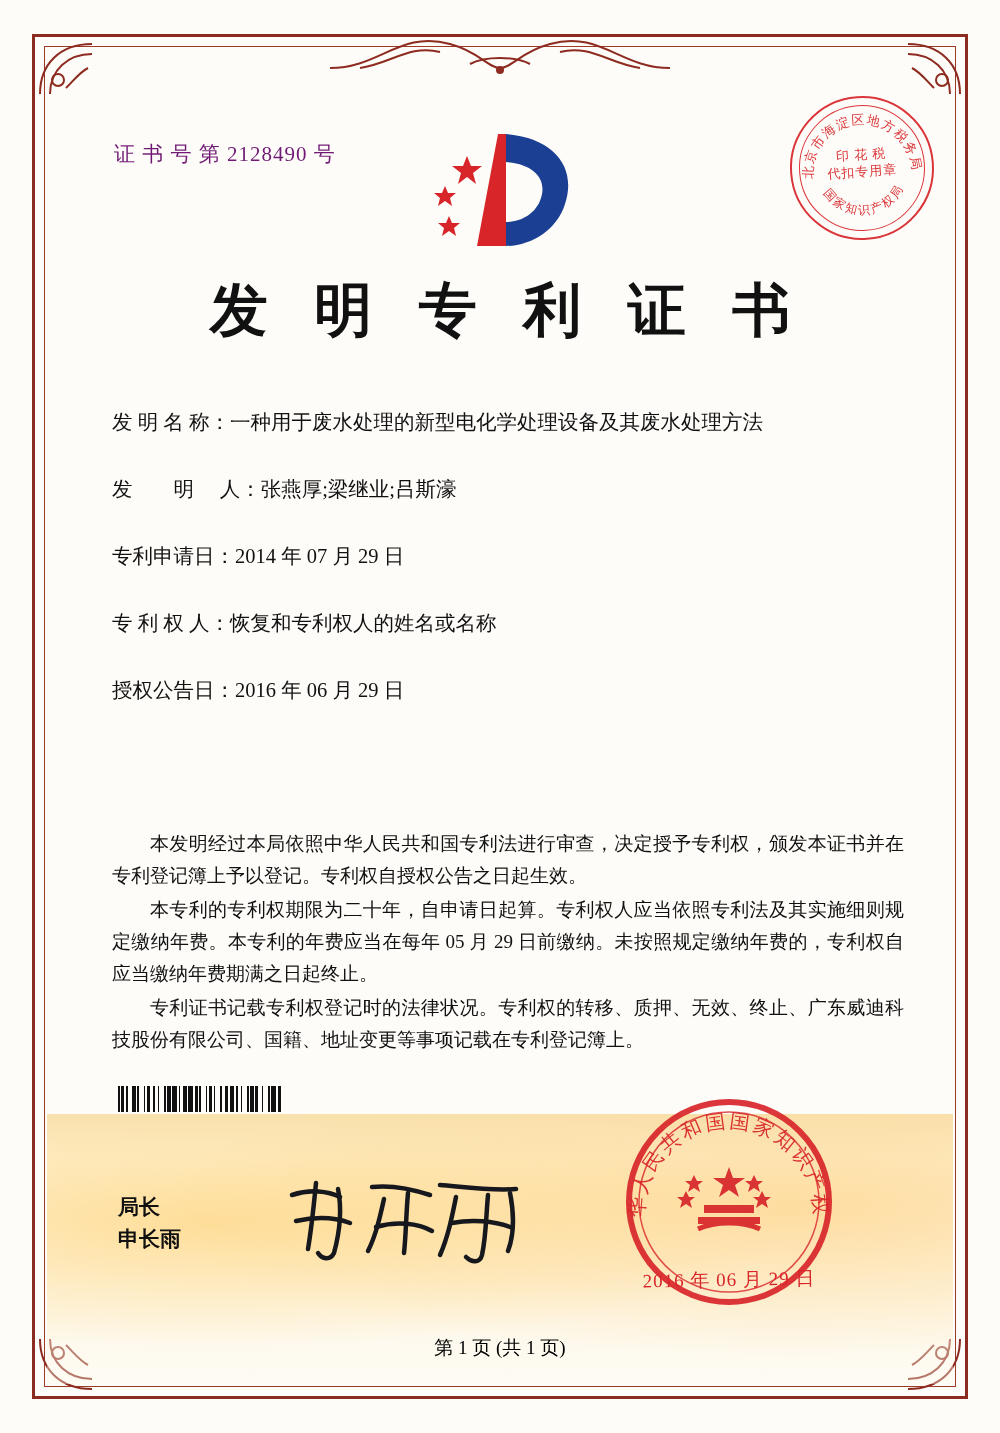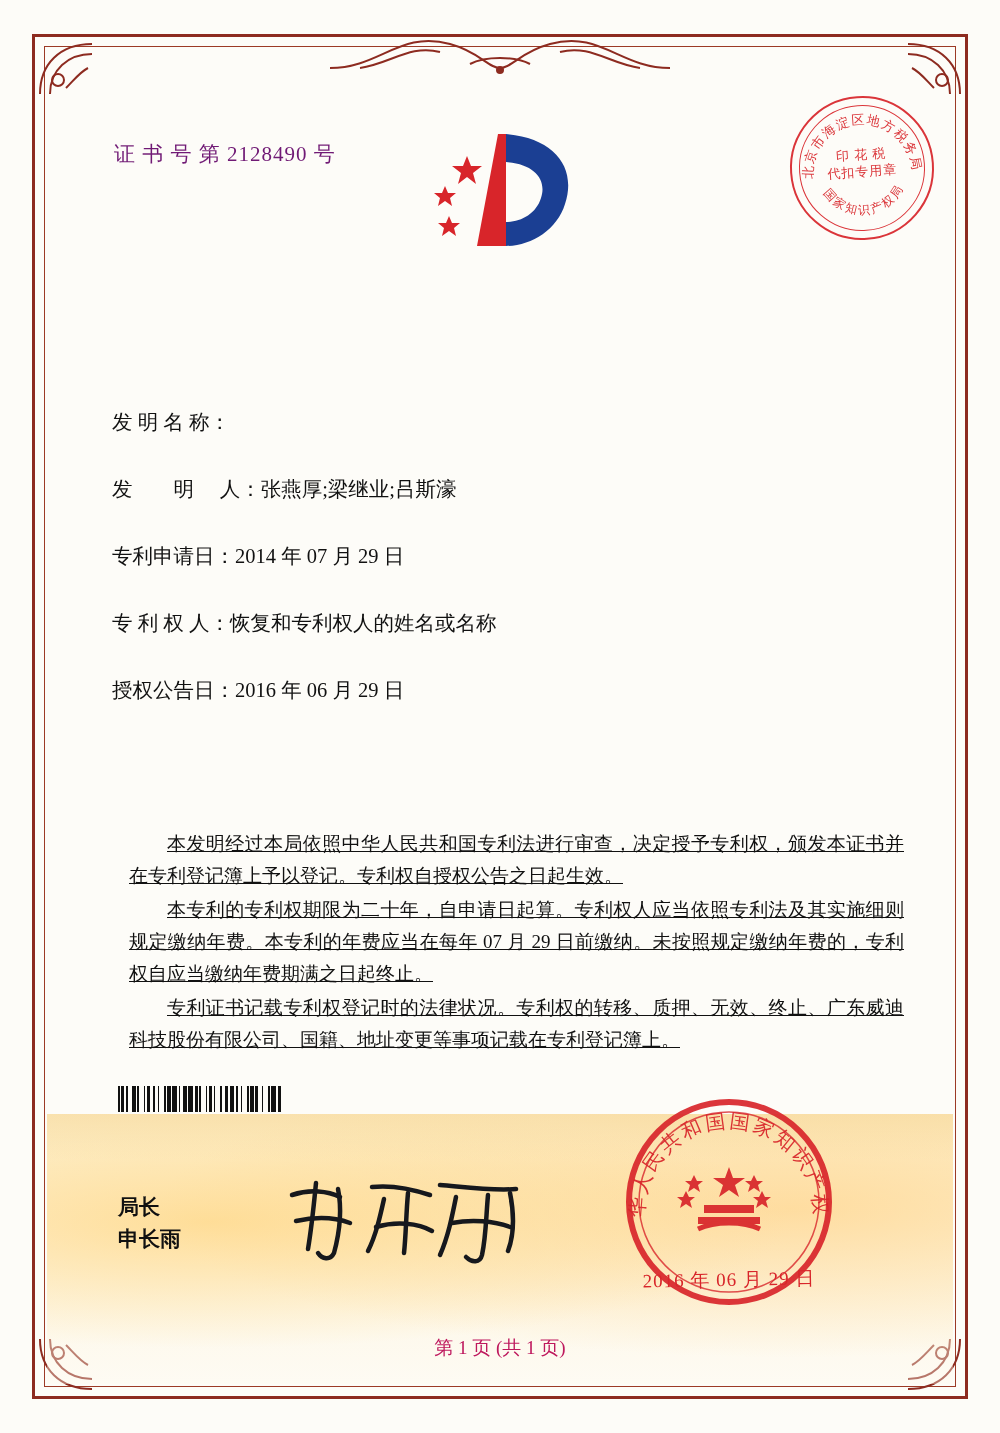--- a/index.html
+++ b/index.html
@@ -153,23 +153,22 @@
     position: absolute;
     left: 112px;
     right: 96px;
     top: 828px;
     font-size: 19px;
     line-height: 32px;
     color: #111;
     text-align: justify;
   }
   .body-text p {
-    margin: 0 0 2px 17px;
+    margin: 0 0 2px 0;
     text-indent: 38px;
-    text-decoration: underline;
   }
 
   
   .barcode {
     position: absolute;
     left: 118px;
     top: 1086px;
     width: 278px;
     height: 26px;
     display: flex;
@@ -243,21 +242,21 @@
     transform: rotate(-1deg);
   }
 
   
   .footer {
     position: absolute;
     left: 0; right: 0;
     bottom: 72px;
     text-align: center;
     font-size: 19px;
-    color: #be185d;
+    color: #000000;
   }
 </style>
 </head>
 <body>
 
 <div class="page">
 
   <div class="border-outer"></div>
   <div class="border-inner"></div>
 
@@ -336,24 +335,26 @@
           <textPath href="#arcBottom" startOffset="50%" text-anchor="middle">国家知识产权局</textPath>
         </text>
       </svg>
     </div>
     <div class="center-lines">
       <div>印 花 税</div>
       <div>代扣专用章</div>
     </div>
   </div>
 
+  <div class="title">发 明 专 利 证 书</div>
 
   <div class="fields">
     <div class="field-row">
       <span class="field-label">发 明 名 称：</span>
+      <span class="field-value">一种用于废水处理的新型电化学处理设备及其废水处理方法</span>
     </div>
     <div class="field-row">
       <span class="field-label">发　　明　 人：</span>
       <span class="field-value">张燕厚;梁继业;吕斯濠</span>
     </div>
     <div class="field-row">
       <span class="field-label">专利申请日：</span>
       <span class="field-value">2014 年 07 月 29 日</span>
     </div>
     <div class="field-row">
@@ -361,21 +362,21 @@
       <span class="field-value">恢复和专利权人的姓名或名称</span>
     </div>
     <div class="field-row">
       <span class="field-label">授权公告日：</span>
       <span class="field-value">2016 年 06 月 29 日</span>
     </div>
   </div>
 
   <div class="body-text">
     <p>本发明经过本局依照中华人民共和国专利法进行审查，决定授予专利权，颁发本证书并在专利登记簿上予以登记。专利权自授权公告之日起生效。</p>
-    <p>本专利的专利权期限为二十年，自申请日起算。专利权人应当依照专利法及其实施细则规定缴纳年费。本专利的年费应当在每年 07 月 29 日前缴纳。未按照规定缴纳年费的，专利权自应当缴纳年费期满之日起终止。</p>
+    <p>本专利的专利权期限为二十年，自申请日起算。专利权人应当依照专利法及其实施细则规定缴纳年费。本专利的年费应当在每年 05 月 29 日前缴纳。未按照规定缴纳年费的，专利权自应当缴纳年费期满之日起终止。</p>
     <p>专利证书记载专利权登记时的法律状况。专利权的转移、质押、无效、终止、广东威迪科技股份有限公司、国籍、地址变更等事项记载在专利登记簿上。</p>
   </div>
 
   <div class="barcode" id="barcode">
       <i style="width: 1.6px; background: rgb(17, 17, 17);"></i>
       <i style="width: 1.6px; background: transparent;"></i>
       <i style="width: 3.2px; background: rgb(17, 17, 17);"></i>
       <i style="width: 1.6px; background: transparent;"></i>
       <i style="width: 1.6px; background: rgb(17, 17, 17);"></i>
       <i style="width: 4.8px; background: transparent;"></i>

